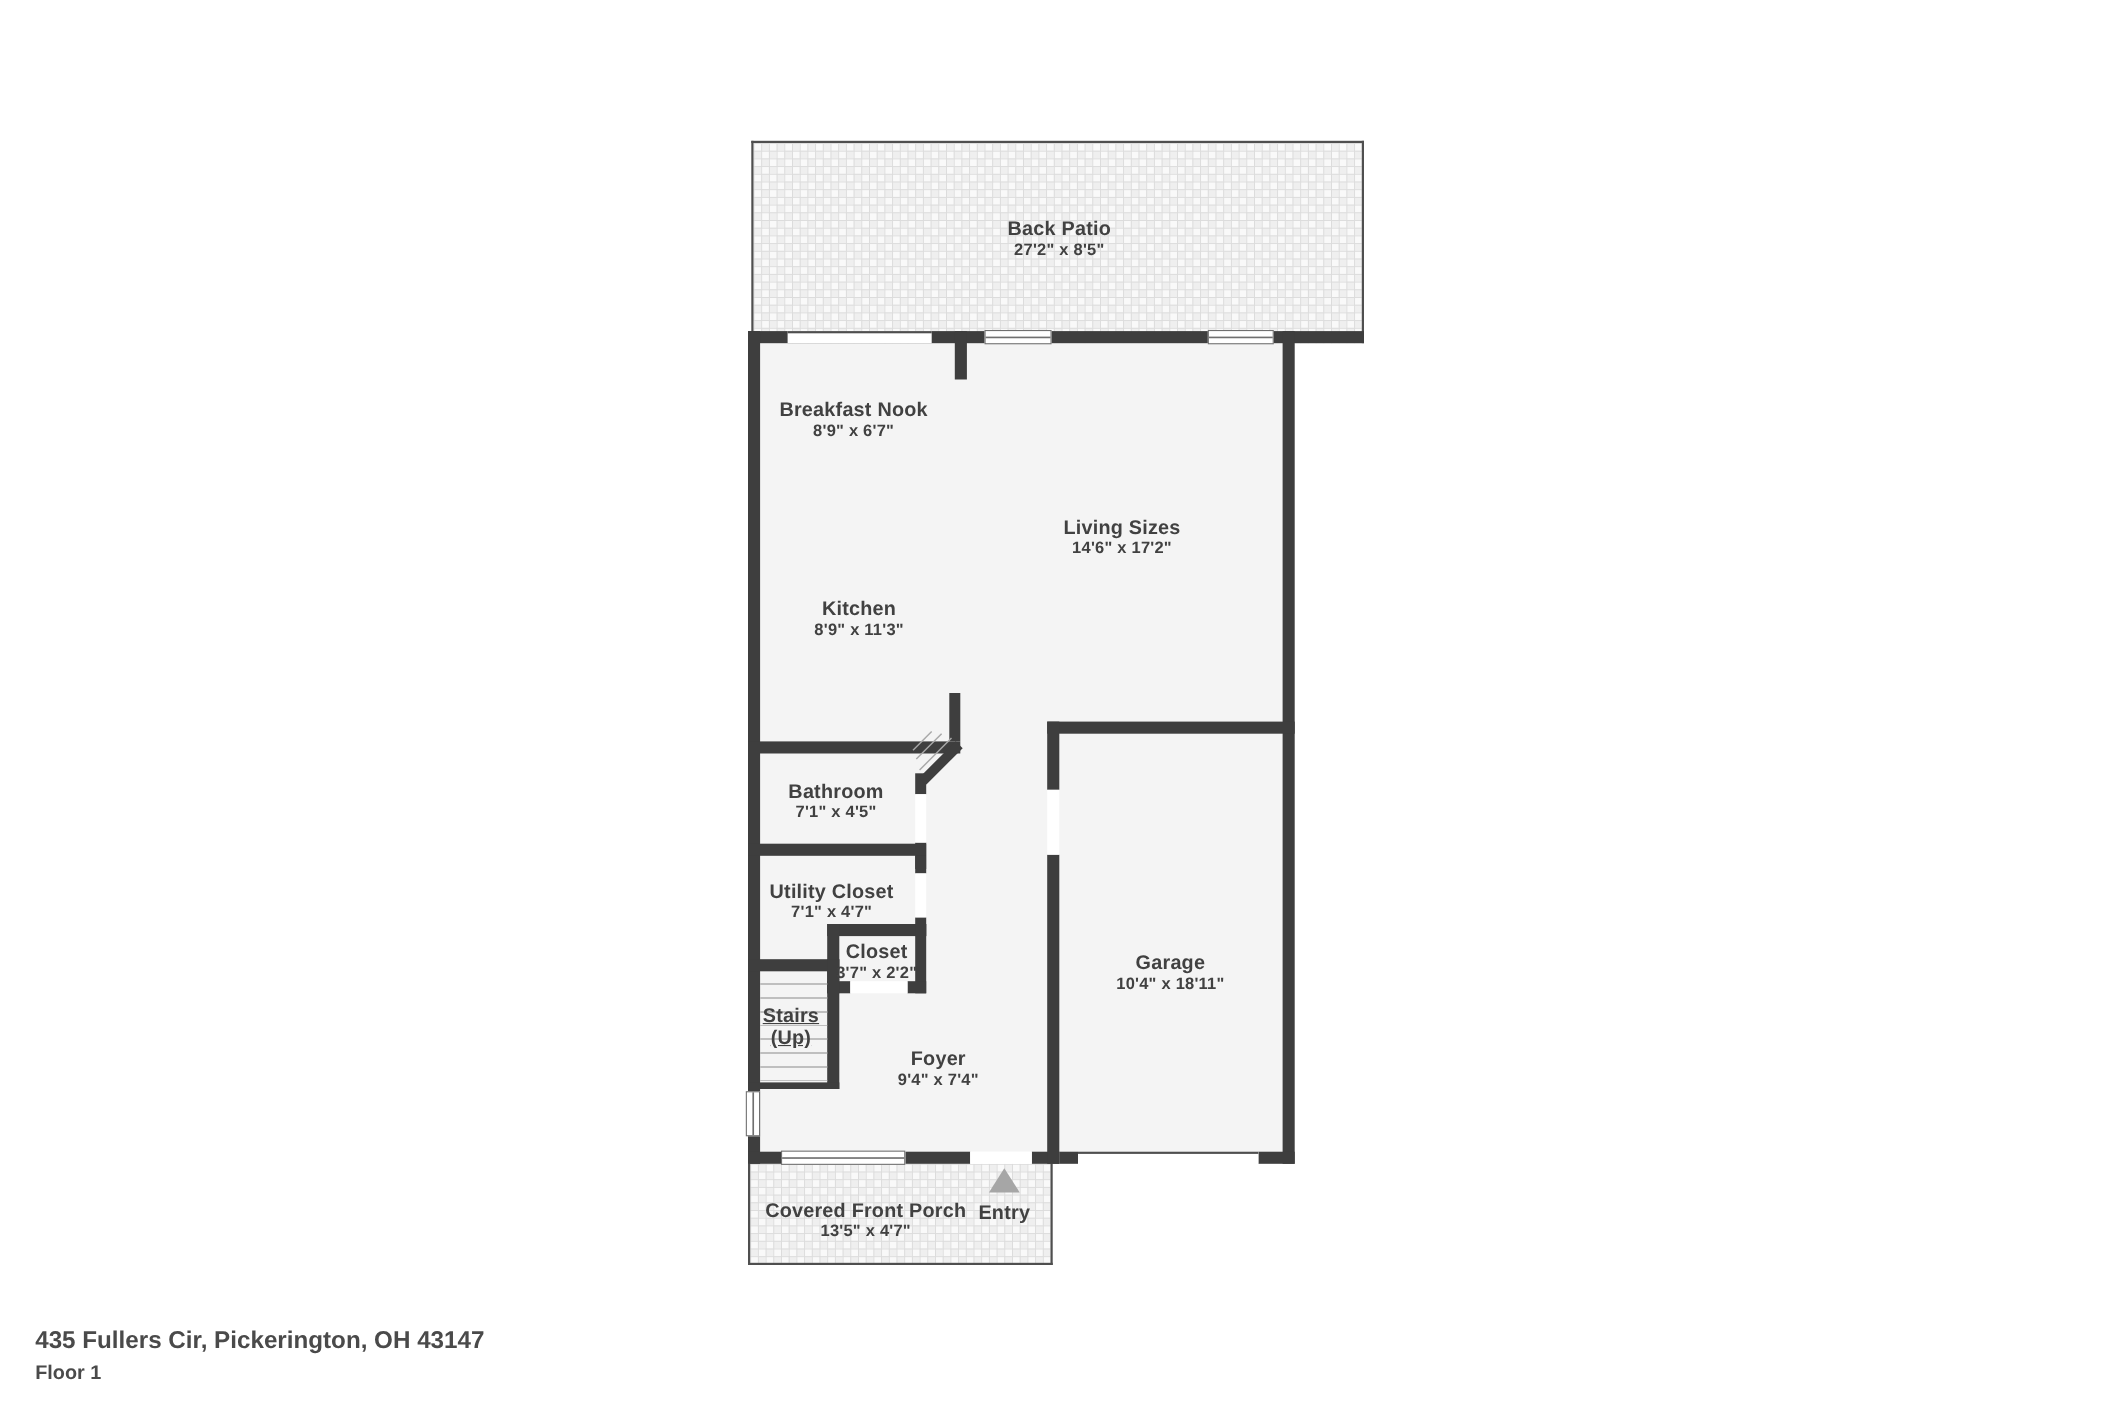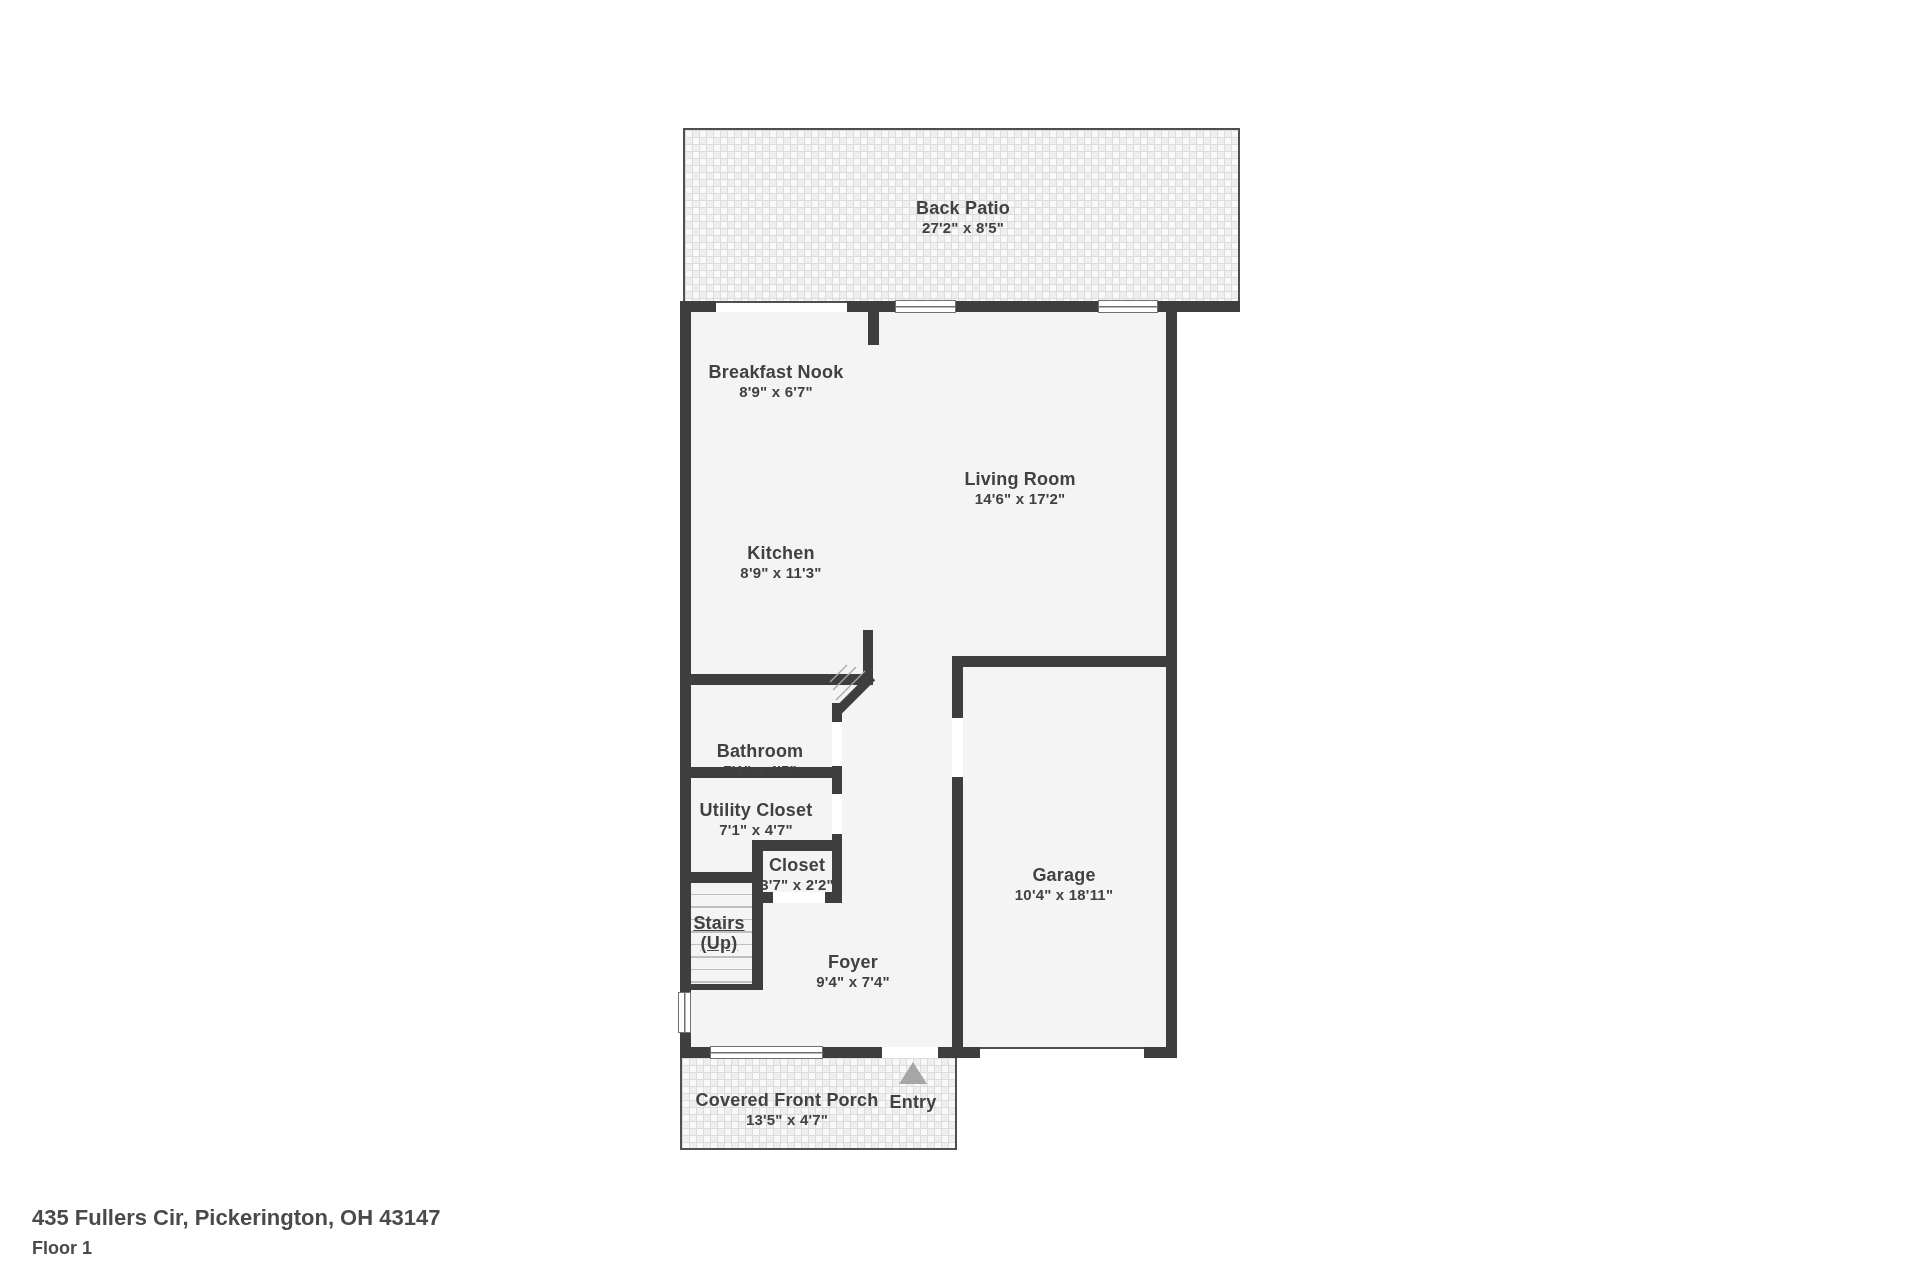--- a/index.html
+++ b/index.html
@@ -120,28 +120,28 @@
 
   <div class="room-label" style="left:963px;top:198px;">
     <span class="room-name">Back Patio</span>
     <span class="room-dims">27'2" x 8'5"</span>
   </div>
   <div class="room-label" style="left:776px;top:362px;">
     <span class="room-name">Breakfast Nook</span>
     <span class="room-dims">8'9" x 6'7"</span>
   </div>
   <div class="room-label" style="left:1020px;top:469px;">
-    <span class="room-name">Living Room</span>
+    <span class="room-name">Living Sizes</span>
     <span class="room-dims">14'6" x 17'2"</span>
   </div>
   <div class="room-label" style="left:781px;top:543px;">
     <span class="room-name">Kitchen</span>
     <span class="room-dims">8'9" x 11'3"</span>
   </div>
-  <div class="room-label" style="left:760px;top:709px;margin-top:32px;">
+  <div class="room-label" style="left:760px;top:709px;">
     <span class="room-name">Bathroom</span>
     <span class="room-dims">7'1" x 4'5"</span>
   </div>
   <div class="room-label" style="left:756px;top:800px;">
     <span class="room-name">Utility Closet</span>
     <span class="room-dims">7'1" x 4'7"</span>
   </div>
   <div class="room-label" style="left:797px;top:855px;">
     <span class="room-name">Closet</span>
     <span class="room-dims">3'7" x 2'2"</span>

